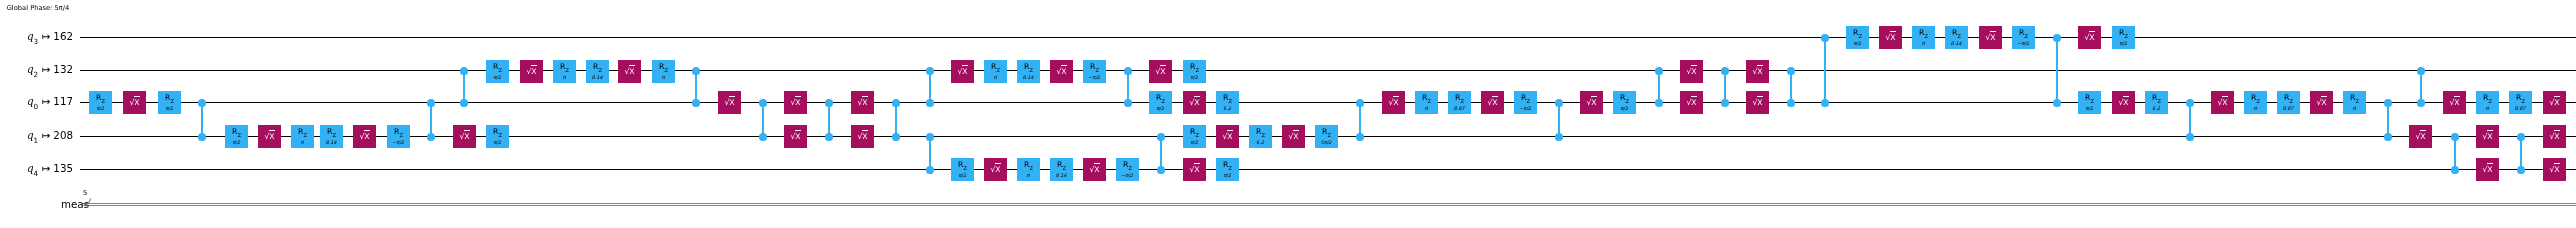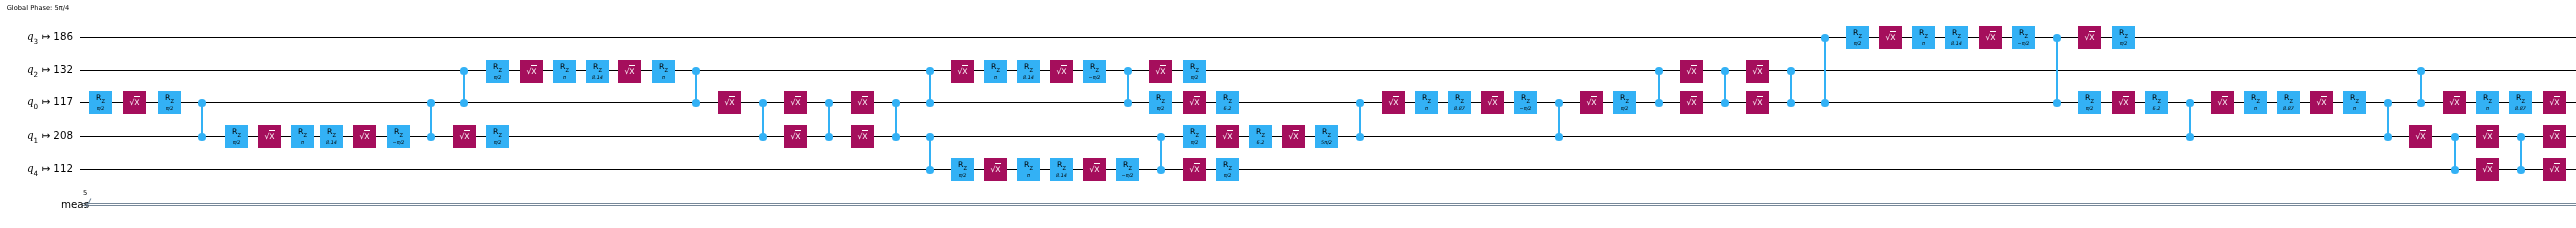--- a/index.html
+++ b/index.html
@@ -28,29 +28,29 @@
   .cregslash{position:absolute;width:1px;height:10.3px;background:#718496;transform:rotate(28deg);}
   .cregnum{position:absolute;font-size:6.7px;color:#000;}
 </style>
 </head>
 <body>
 
 <div id="stage">
   <div class="gphase">Global Phase: 5π/4</div>
 
 <div class="wire" style="left: 80px; top: 37px; width: 3993px;"></div>
-    <div class="qlabel" style="top: 38px;"><i>q</i><sub>3</sub><span> ↦ 186</span></div>
+    <div class="qlabel" style="top: 38px;"><i>q</i><sub>3</sub><span> ↦ 162</span></div>
     <div class="wire" style="left: 80px; top: 70px; width: 3993px;"></div>
     <div class="qlabel" style="top: 71px;"><i>q</i><sub>2</sub><span> ↦ 132</span></div>
     <div class="wire" style="left: 80px; top: 102px; width: 3993px;"></div>
     <div class="qlabel" style="top: 103px;"><i>q</i><sub>0</sub><span> ↦ 117</span></div>
     <div class="wire" style="left: 80px; top: 136px; width: 3993px;"></div>
     <div class="qlabel" style="top: 137px;"><i>q</i><sub>1</sub><span> ↦ 208</span></div>
     <div class="wire" style="left: 80px; top: 169px; width: 3993px;"></div>
-    <div class="qlabel" style="top: 170px;"><i>q</i><sub>4</sub><span> ↦ 112</span></div>
+    <div class="qlabel" style="top: 170px;"><i>q</i><sub>4</sub><span> ↦ 135</span></div>
     <div class="cwire" style="left: 82px; top: 203px; width: 3992px;"></div>
     <div class="cwire" style="left: 82px; top: 205px; width: 3992px;"></div>
     <div class="measlabel" style="top: 204px;">meas</div>
     <div class="cregslash" style="left: 88px; top: 198px;"></div>
     <div class="cregnum" style="left: 83px; top: 189px;">5</div>
     <div class="czline" style="left: 201px; top: 103px; height: 33px;"></div>
     <div class="czdot" style="left: 198px; top: 99px;"></div>
     <div class="czdot" style="left: 198px; top: 133px;"></div>
     <div class="czline" style="left: 430px; top: 103px; height: 33px;"></div>
     <div class="czdot" style="left: 427px; top: 99px;"></div>

